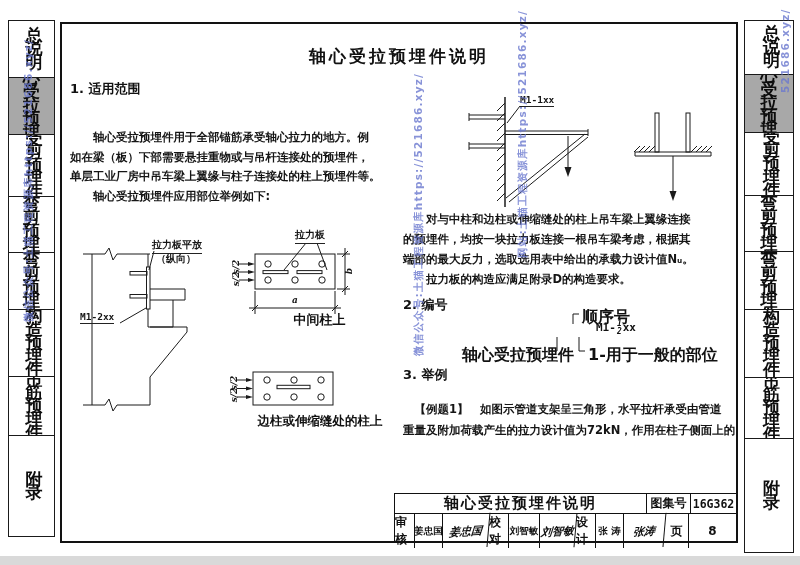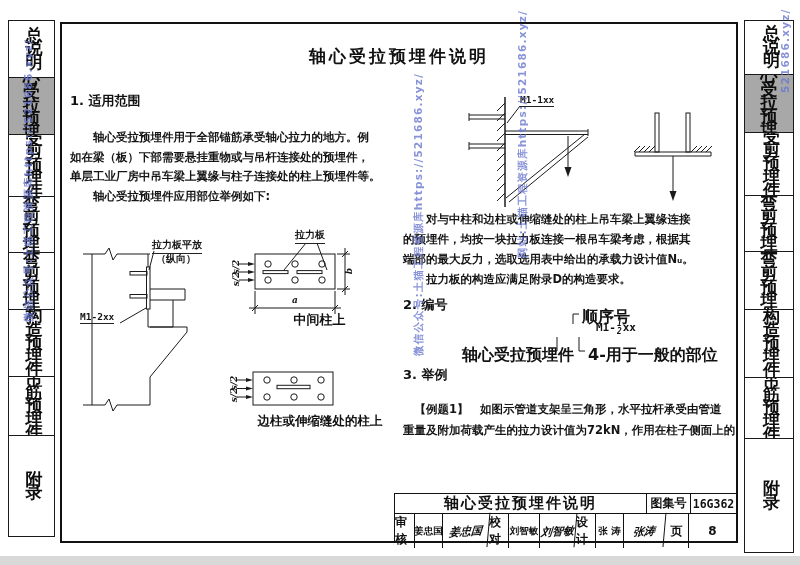--- a/index.html
+++ b/index.html
@@ -123,21 +123,21 @@
       </div>
     <div class="tab">
         <span class="c1">附录</span>
       </div>
   </div>
 
   <div id="frame">
 
     <div class="abs doc-title">轴心受拉预埋件说明</div>
 
-    <div class="abs h2" style="left:8px;top:68px;text-align:right;">1. 适用范围</div>
+    <div class="abs h2" style="left:8px;top:56px;text-align:right;">1. 适用范围</div>
     <div class="abs para" style="left:8px;top:88px;width:336px;margin-top:16px;">　　轴心受拉预埋件用于全部锚筋承受轴心拉力的地方。例
 如在梁（板）下部需要悬挂重物或与吊杆连接处的预埋件，
 单层工业厂房中吊车梁上翼缘与柱子连接处的柱上预埋件等。
 　　轴心受拉预埋件应用部位举例如下:</div>
 
     <div class="fig" style="left:8px;top:191px;width:175px;height:215px;">
       <svg width="175" height="215" viewBox="0 0 175 215">
         <g stroke="#1b1b1b" stroke-width="1" fill="none">
           <line x1="13" y1="39" x2="35" y2="39"></line>
             <polyline points="35,39 39,33 43,45 47,39"></polyline>
@@ -305,21 +305,21 @@
       <div class="mk" style="left:96px;top:15px;">
         <span>M1-</span>
         <span class="frac">
             <i>1</i>
             <i>2</i>
           </span>
         <span>xx</span>
       </div>
       <span class="numlab" style="left:130px;top:2px;">顺序号</span>
       <span class="numlab" style="left:10px;top:40px;">轴心受拉预埋件</span>
-      <span class="numlab" style="left:136px;top:40px;">4-用于一般的部位</span>
+      <span class="numlab" style="left:136px;top:40px;">1-用于一般的部位</span>
     </div>
 
     <div class="abs h2" style="left:341px;top:342px;text-align:right;">3. 举例</div>
     <div class="abs para" style="left:341px;top:375px;width:340px;line-height:21px;">　【例题1】　如图示管道支架呈三角形，水平拉杆承受由管道
 重量及附加荷载产生的拉力设计值为72kN，作用在柱子侧面上的</div>
 
     <div id="tblock">
       <div class="tb-row tb-row1">
         <div class="tb-cell tb-title" style="width:252px;">轴心受拉预埋件说明</div>
         <div class="tb-cell tb-small" style="width:44px;">图集号</div>

